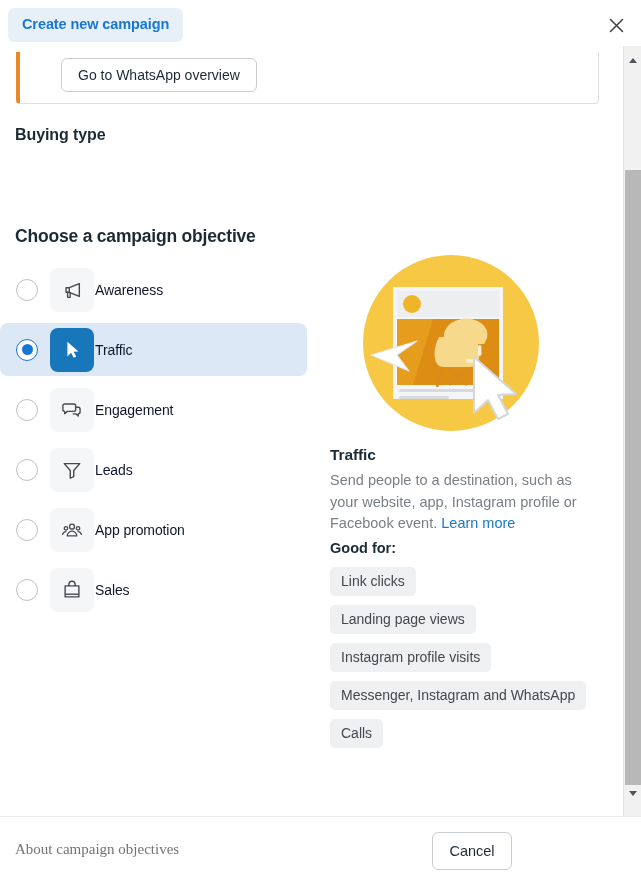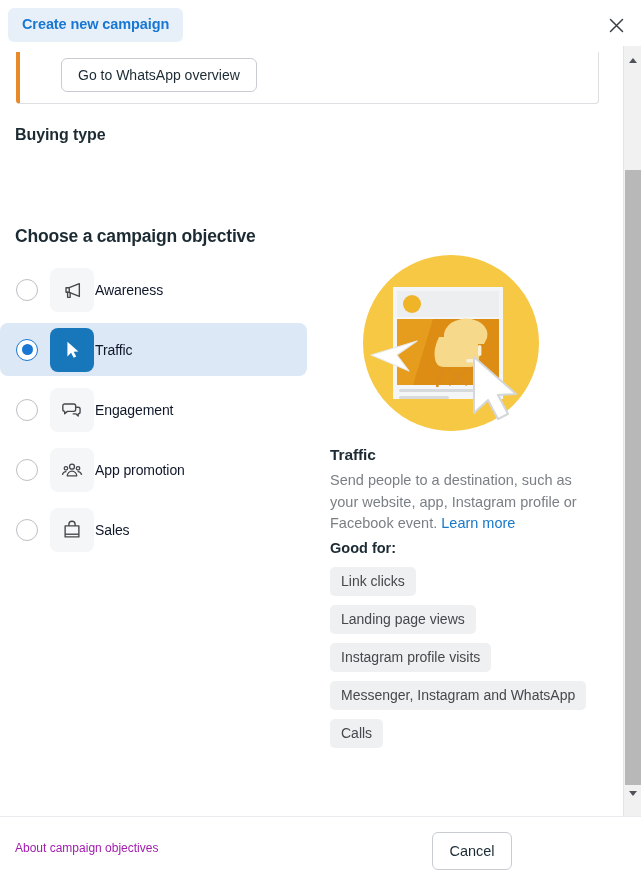--- a/index.html
+++ b/index.html
@@ -151,21 +151,21 @@
     width: 16px; height: 620px; background: #b8b8b8; cursor: pointer;
   }
 
   
   .footer {
     position: absolute; left: 0; bottom: 0; width: 641px; height: 64px;
     background: #fff; border-top: 1px solid #e9ebee;
   }
   .footer-link {
     position: absolute; left: 15px; top: 24px;
-    font-size: 12px; color: #a21caf; cursor: pointer;
+    font-size: 15px; color: #737373; cursor: pointer; font-family: Liberation Serif, serif;
   }
   .btn {
     position: absolute; top: 15px; height: 38px;
     border-radius: 6px; font-size: 14.5px;
     display: flex; align-items: center; justify-content: center;
     cursor: pointer; white-space: nowrap;
   }
   .btn-cancel { right: 129px; width: 80px; background: #fff; border: 1px solid #c9ccd1; color: #1c2b33; }
   .btn-continue { right: 26px; width: 92px; background: #1877cc; color: #fff; font-weight: bold; }
 </style>
@@ -225,20 +225,29 @@
         <span class="radio"></span>
         <span class="icon-tile">
           <svg width="22" height="22" viewBox="0 0 24 24" fill="none" stroke="#45484c" stroke-width="1.5" stroke-linejoin="round">
             <path d="M4 5.5 h10 a2 2 0 0 1 2 2 v4 a2 2 0 0 1 -2 2 h-7 l-3 2.6 v-2.6 a2 2 0 0 1 -2 -2 v-4 a2 2 0 0 1 2 -2 z"></path>
             <path d="M16.5 9 h2.3 a2 2 0 0 1 2 2 v3.2 a2 2 0 0 1 -2 2 v2.4 l-2.7 -2.4 h-3.3"></path>
           </svg>
         </span>
         <span class="obj-label">Engagement</span>
       </div>
 
+      <div class="obj-row">
+        <span class="radio"></span>
+        <span class="icon-tile">
+          <svg width="22" height="22" viewBox="0 0 24 24" fill="none" stroke="#45484c" stroke-width="1.5" stroke-linejoin="round">
+            <path d="M3.5 5 h17 l-6.6 7.6 v6.6 l-3.8 1.8 v-8.4 z"></path>
+          </svg>
+        </span>
+        <span class="obj-label">Leads</span>
+      </div>
 
       <div class="obj-row">
         <span class="radio"></span>
         <span class="icon-tile">
           <svg width="22" height="22" viewBox="0 0 24 24" fill="none" stroke="#45484c" stroke-width="1.4" stroke-linejoin="round">
             <circle cx="12" cy="8.4" r="2.7"></circle>
             <path d="M6.8 18.5 a5.2 5.2 0 0 1 10.4 0 z"></path>
             <circle cx="5.4" cy="10.2" r="1.9"></circle>
             <path d="M1.6 17.4 a3.9 3.9 0 0 1 4.3 -3.6"></path>
             <circle cx="18.6" cy="10.2" r="1.9"></circle>

